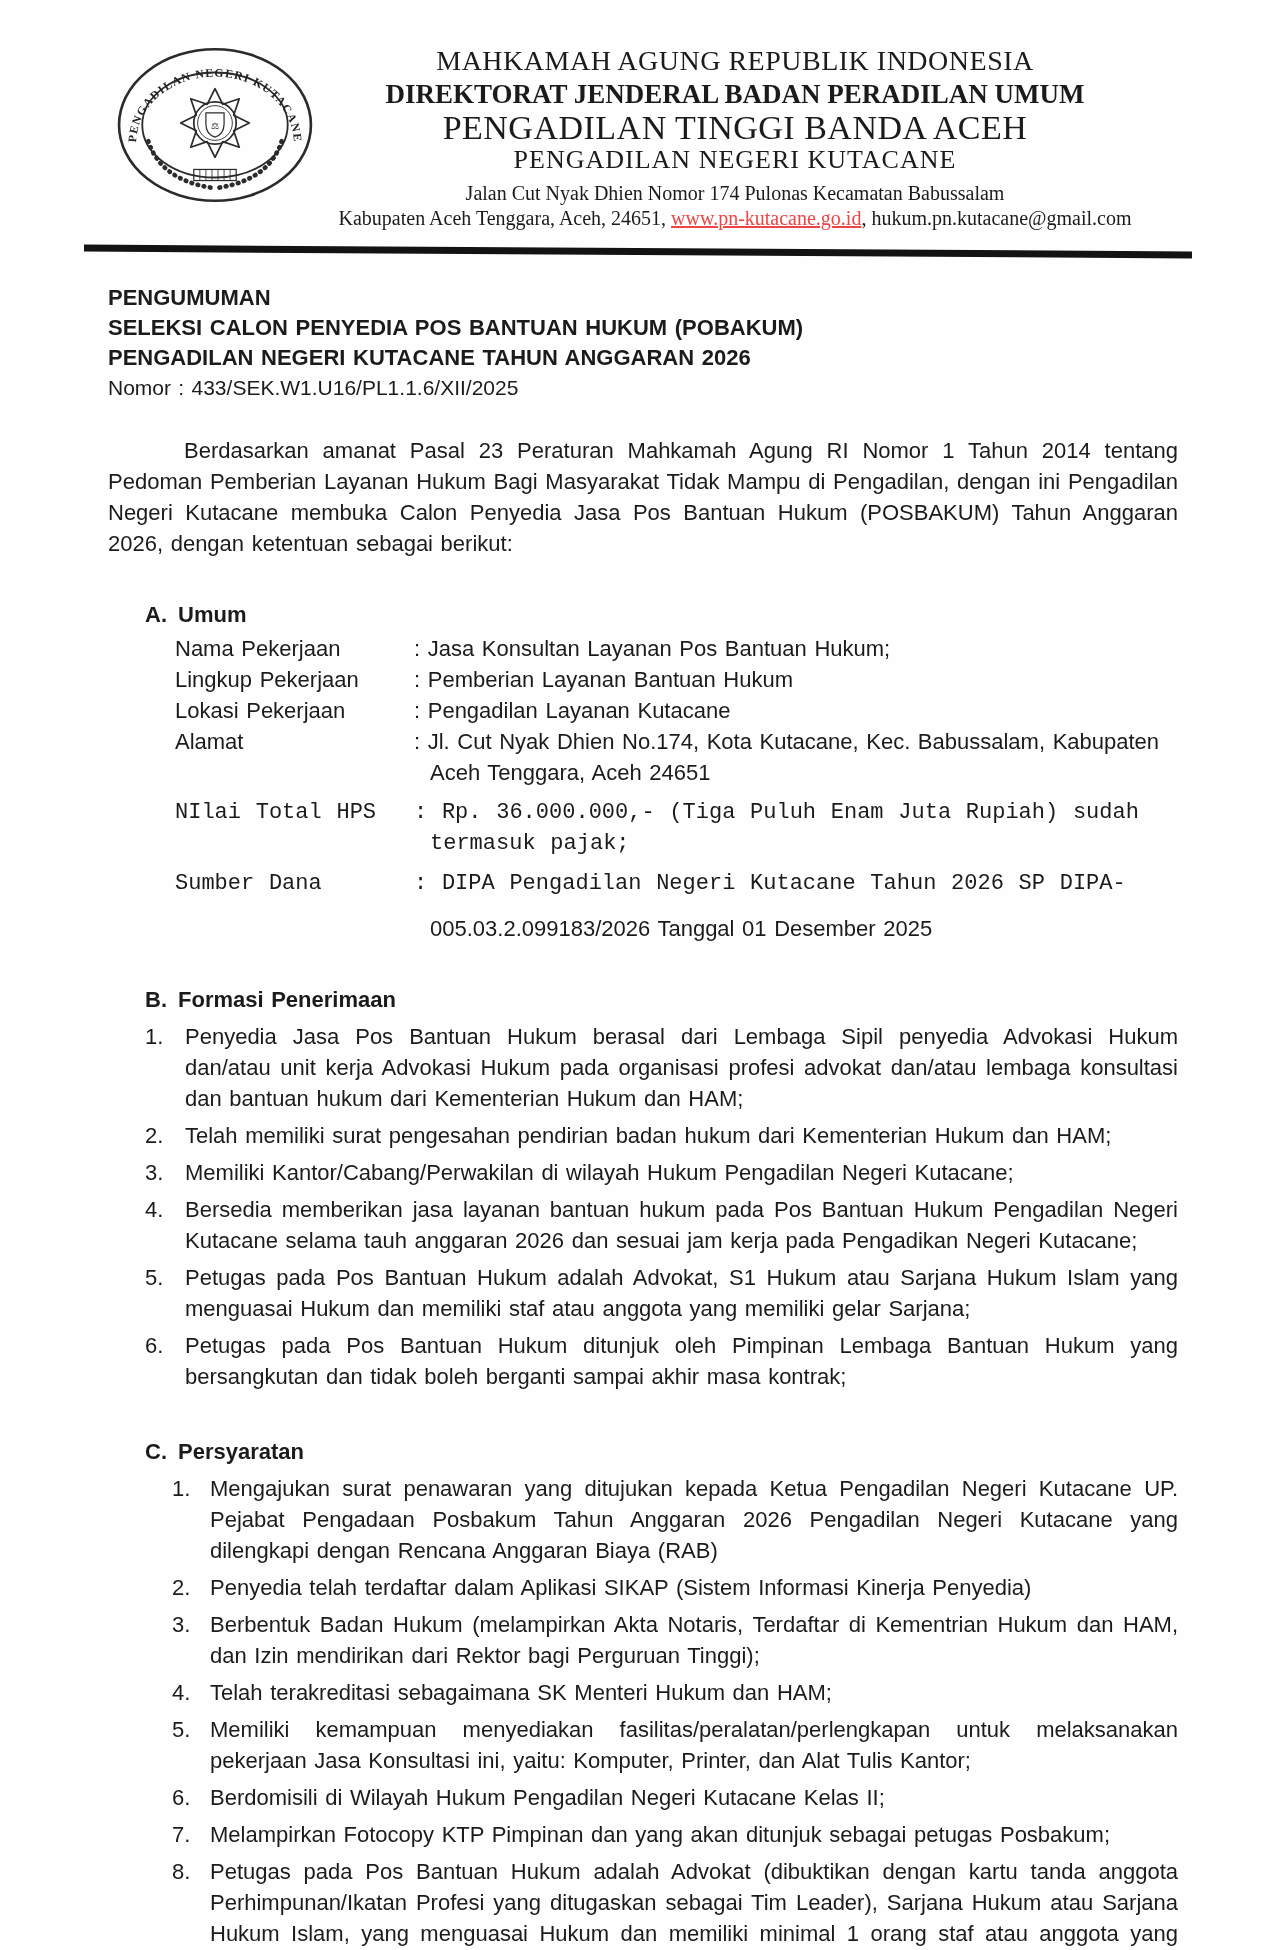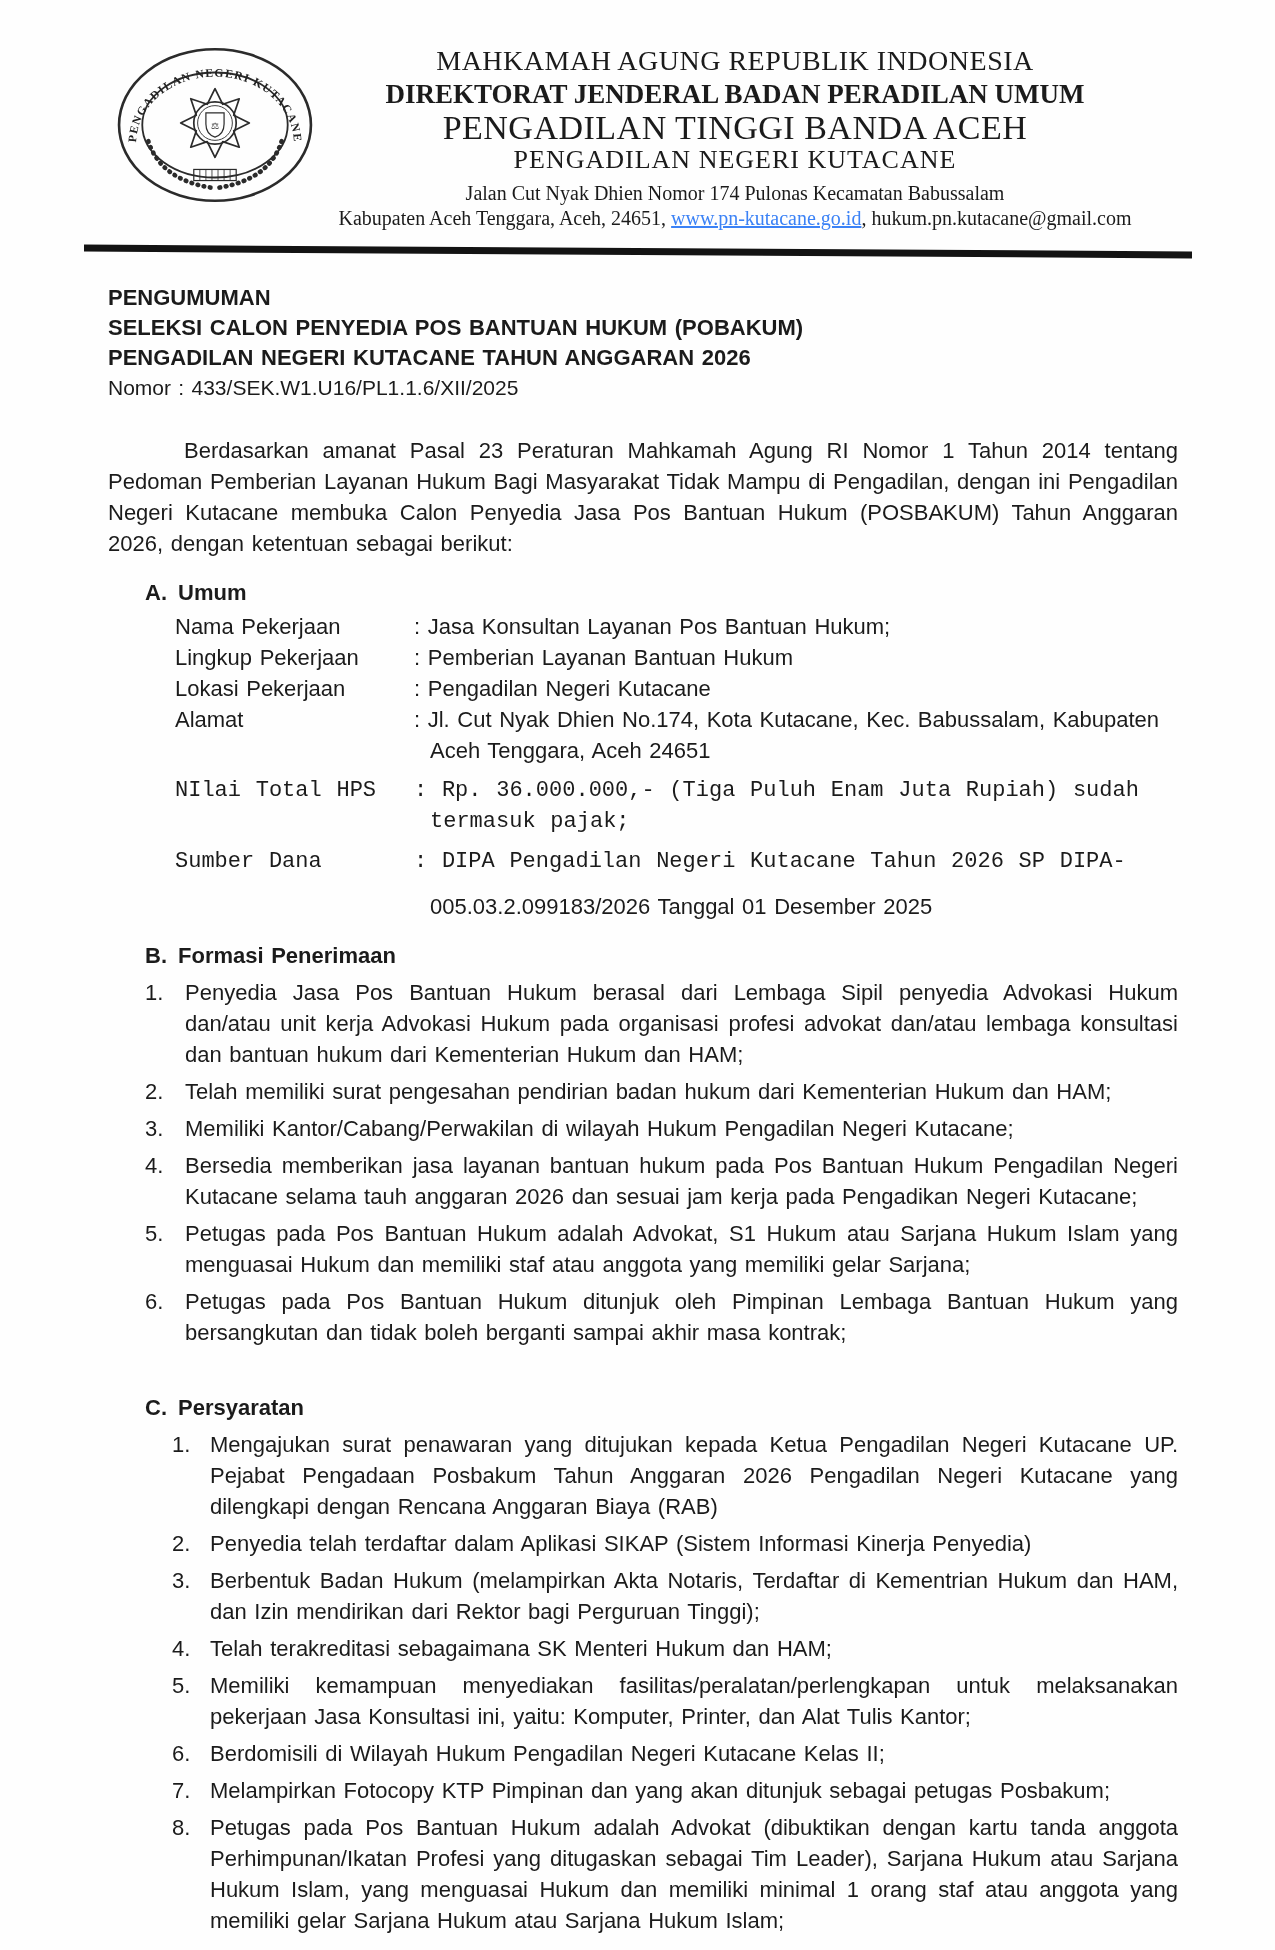--- a/index.html
+++ b/index.html
@@ -14,31 +14,31 @@
     font-family:"Liberation Serif","DejaVu Serif",serif;
   }
   .seal { position:absolute; left:114px; top:42px; width:204px; height:164px; }
   .lh-text { margin-left:330px; width:810px; text-align:center; }
   .org1 { font-size:28px; line-height:34px; letter-spacing:0.5px; }
   .org2 { font-size:27px; line-height:33px;font-weight:bold; }
   .org3 { font-size:34px; line-height:33px; letter-spacing:0.5px; }
   .org4 { font-size:26px; line-height:32px; letter-spacing:1px; }
   .addr1 { font-size:20px; line-height:25px; margin-top:5px; }
   .addr2 { font-size:20px; line-height:25px; }
-  a.web { color:#3b82f6; text-decoration:underline; cursor:pointer; }
+  a.web { color:#ef4444; text-decoration:underline; cursor:pointer; }
   .rule { margin:16px 0 0 84px; width:1108px; height:7px; background:#131313; transform:rotate(0.35deg); }
 
   
   .content { padding:0 97px 0 108px; font-size:22px; line-height:31px; word-spacing:1.5px; }
   .title-block { text-align:left; margin-top:28px; }
   .tb { font-weight:bold; font-size:22px; line-height:30px; }
   .tb-nomor { font-weight:normal; font-size:21px; line-height:30px; }
   .intro { margin:32px 0 0 0; text-align:justify; text-indent:76px; }
 
-  .sec { margin-top:18px; }
+  .sec { margin-top:40px; }
   .sec-head { font-weight:bold; margin-left:37px; }
   .sec-head .letter { display:inline-block; width:33px; }
 
   
   .a-rows { margin-left:67px; margin-top:3px; }
   .arow { display:flex; }
   .albl { width:239px; flex:none; }
   .aval { flex:1; padding-left:16px; text-indent:-16px; }
   .acont { margin-left:255px; }
   .gap-top { margin-top:9px;font-family:Liberation Mono, monospace; }
@@ -115,21 +115,21 @@
         <div class="arow">
           <span class="albl">Nama Pekerjaan</span>
           <span class="aval">: Jasa Konsultan Layanan Pos Bantuan Hukum;</span>
         </div>
         <div class="arow">
           <span class="albl">Lingkup Pekerjaan</span>
           <span class="aval">: Pemberian Layanan Bantuan Hukum</span>
         </div>
         <div class="arow">
           <span class="albl">Lokasi Pekerjaan</span>
-          <span class="aval">: Pengadilan Negeri Kutacane</span>
+          <span class="aval">: Pengadilan Layanan Kutacane</span>
         </div>
         <div class="arow">
           <span class="albl">Alamat</span>
           <span class="aval">: Jl. Cut Nyak Dhien No.174, Kota Kutacane, Kec. Babussalam, Kabupaten</span>
         </div>
         <div class="acont">Aceh Tenggara, Aceh 24651</div>
         <div class="arow gap-top">
           <span class="albl">NIlai Total HPS</span>
           <span class="aval">: Rp. 36.000.000,- (Tiga Puluh Enam Juta Rupiah) sudah termasuk pajak;</span>
         </div>

